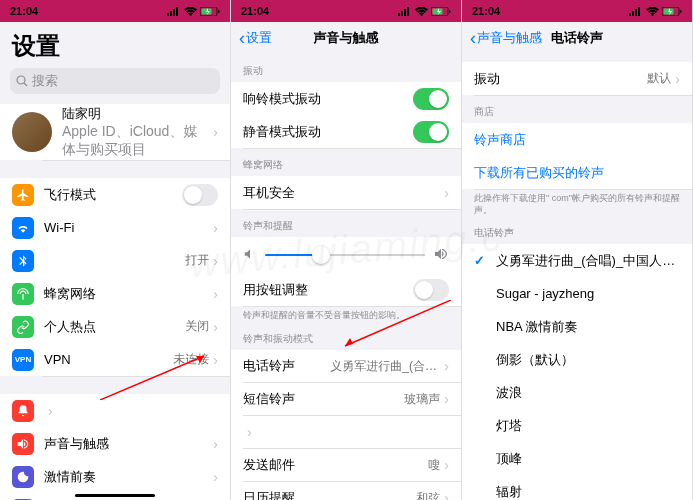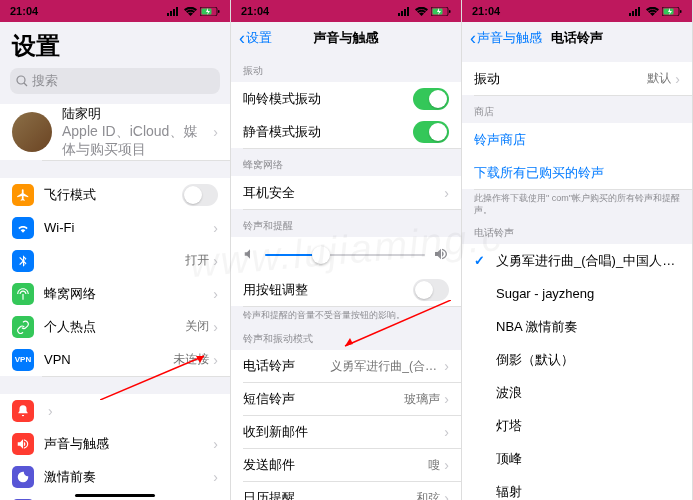--- a/index.html
+++ b/index.html
@@ -252,21 +252,20 @@
       <div class="row-label">电话铃声</div>
       <span class="row-detail">义勇军进行曲_(合唱)_中国人...</span>
       <span class="chevron">›</span>
     </div>
     <div class="row">
       <div class="row-label">短信铃声</div>
       <span class="row-detail">玻璃声</span>
       <span class="chevron">›</span>
     </div>
     <div class="row">
-      <div class="row-label">收到新邮件</div>
       <span class="chevron">›</span>
     </div>
     <div class="row">
       <div class="row-label">发送邮件</div>
       <span class="row-detail">嗖</span>
       <span class="chevron">›</span>
     </div>
     <div class="row">
       <div class="row-label">日历提醒</div>
       <span class="row-detail">和弦</span>

